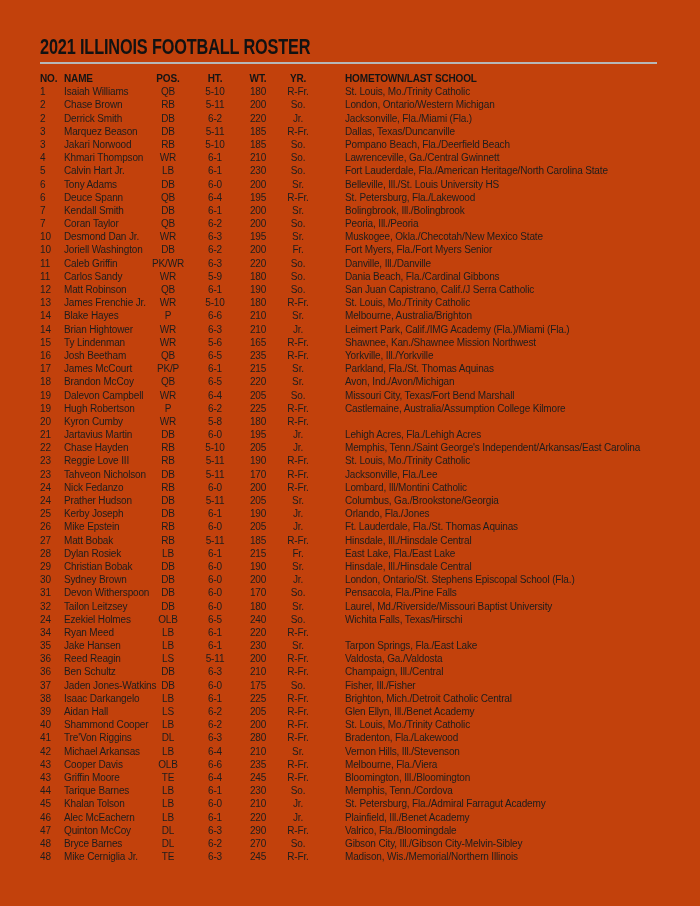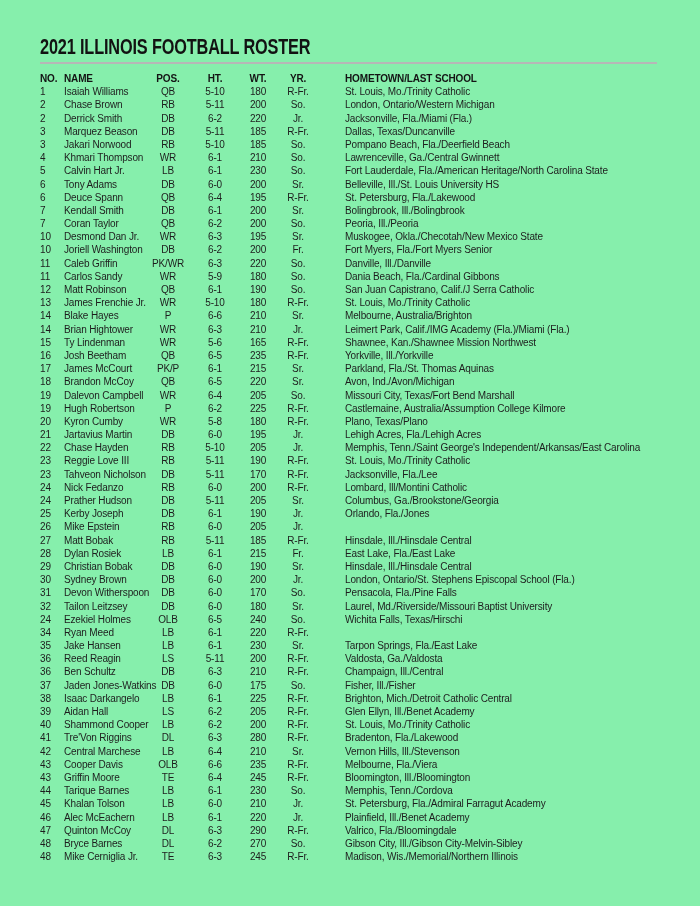--- a/index.html
+++ b/index.html
@@ -1,19 +1,19 @@
 <!DOCTYPE html>
 <html><head>
 <meta charset="utf-8">
 <style>
   html,body { margin:0; padding:0; background:#fff; }
   .page {
     position:relative;
     width:700px; height:906px;
-    background:#86efac;
+    background:#c2410c;
     font-family:"Liberation Sans", sans-serif;
     color:#1d1d1d;
     overflow:hidden;
   }
   .title {
     position:absolute; left:40px; top:34px;
     font-size:22px; font-weight:bold; color:#121212;
     white-space:nowrap; letter-spacing:-0.2px;
     transform:scaleX(0.74); transform-origin:left top;
   }
@@ -278,21 +278,20 @@
           <div class="cell c-yr">R-Fr.</div>
           <div class="cell c-hometown">Castlemaine, Australia/Assumption College Kilmore</div>
         </div>
         <div class="trow">
           <div class="cell c-no">20</div>
           <div class="cell c-name">Kyron Cumby</div>
           <div class="cell c-pos">WR</div>
           <div class="cell c-ht">5-8</div>
           <div class="cell c-wt">180</div>
           <div class="cell c-yr">R-Fr.</div>
-          <div class="cell c-hometown">Plano, Texas/Plano</div>
         </div>
         <div class="trow">
           <div class="cell c-no">21</div>
           <div class="cell c-name">Jartavius Martin</div>
           <div class="cell c-pos">DB</div>
           <div class="cell c-ht">6-0</div>
           <div class="cell c-wt">195</div>
           <div class="cell c-yr">Jr.</div>
           <div class="cell c-hometown">Lehigh Acres, Fla./Lehigh Acres</div>
         </div>
@@ -350,20 +349,21 @@
           <div class="cell c-yr">Jr.</div>
           <div class="cell c-hometown">Orlando, Fla./Jones</div>
         </div>
         <div class="trow">
           <div class="cell c-no">26</div>
           <div class="cell c-name">Mike Epstein</div>
           <div class="cell c-pos">RB</div>
           <div class="cell c-ht">6-0</div>
           <div class="cell c-wt">205</div>
           <div class="cell c-yr">Jr.</div>
+          <div class="cell c-hometown">Ft. Lauderdale, Fla./St. Thomas Aquinas</div>
         </div>
         <div class="trow">
           <div class="cell c-no">27</div>
           <div class="cell c-name">Matt Bobak</div>
           <div class="cell c-pos">RB</div>
           <div class="cell c-ht">5-11</div>
           <div class="cell c-wt">185</div>
           <div class="cell c-yr">R-Fr.</div>
           <div class="cell c-hometown">Hinsdale, Ill./Hinsdale Central</div>
         </div>
@@ -496,21 +496,21 @@
           <div class="cell c-no">41</div>
           <div class="cell c-name">Tre'Von Riggins</div>
           <div class="cell c-pos">DL</div>
           <div class="cell c-ht">6-3</div>
           <div class="cell c-wt">280</div>
           <div class="cell c-yr">R-Fr.</div>
           <div class="cell c-hometown">Bradenton, Fla./Lakewood</div>
         </div>
         <div class="trow">
           <div class="cell c-no">42</div>
-          <div class="cell c-name">Central Marchese</div>
+          <div class="cell c-name">Michael Arkansas</div>
           <div class="cell c-pos">LB</div>
           <div class="cell c-ht">6-4</div>
           <div class="cell c-wt">210</div>
           <div class="cell c-yr">Sr.</div>
           <div class="cell c-hometown">Vernon Hills, Ill./Stevenson</div>
         </div>
         <div class="trow">
           <div class="cell c-no">43</div>
           <div class="cell c-name">Cooper Davis</div>
           <div class="cell c-pos">OLB</div>

